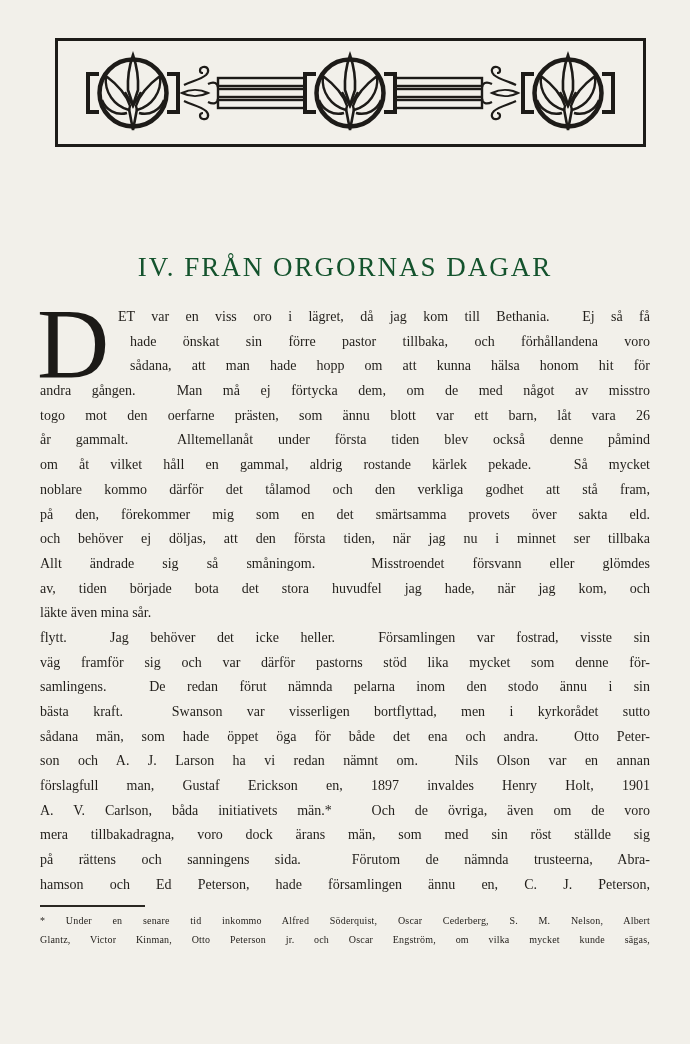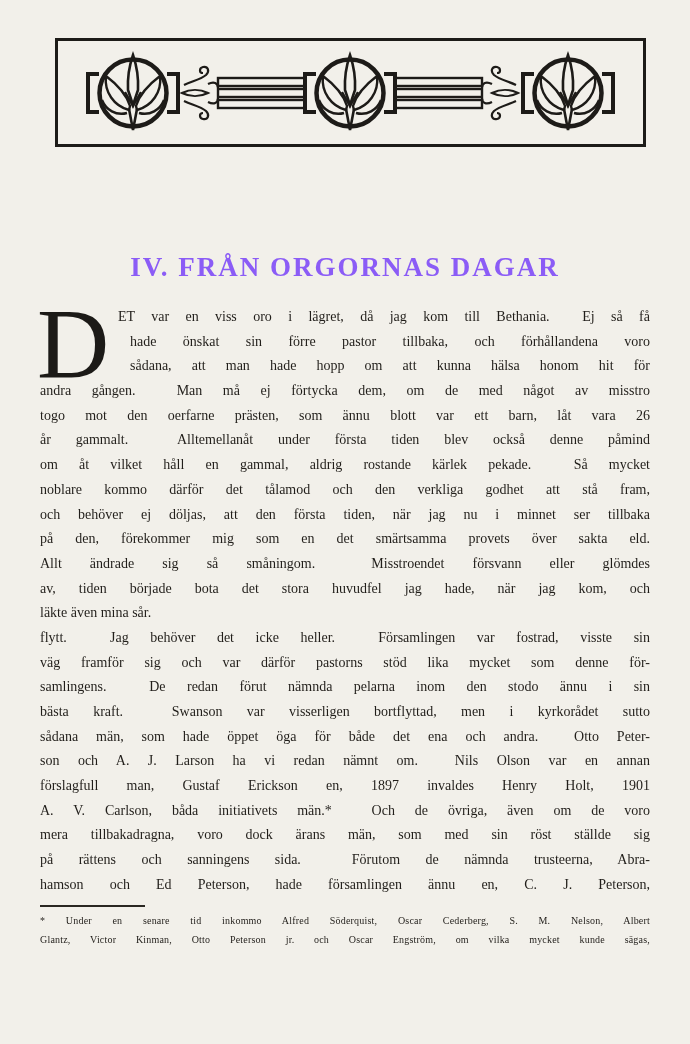--- a/index.html
+++ b/index.html
@@ -19,24 +19,24 @@
     width: 585px; height: 103px;
     border: 3px solid #1d1b18;
   }
   .band svg { display:block; width:585px; height:103px; }
 
   
   .title {
     margin: 100px 0 18px 0;
     text-align: center;
     font-size: 27px;
-    font-weight: bold;
+    font-weight: normal;
     letter-spacing: 2px;
     line-height: 40px;
-    color: #8b5cf6;
+    color: #14532d;
   }
 
   
   .textcol { margin: 0 40px; width: 610px; }
   .para { position: relative; }
   .bl {
     font-size: 14px;
     line-height: 24.7px;
     height: 24.7px;
     white-space: pre-wrap;
@@ -125,22 +125,22 @@
     <div class="para">
       <span class="dropcap">D</span>
       <div class="bl pad1">ET var en viss oro i lägret, då jag kom till Bethania.  Ej så få</div>
       <div class="bl pad2">hade önskat sin förre pastor tillbaka, och förhållandena voro</div>
       <div class="bl pad2">sådana, att man hade hopp om att kunna hälsa honom hit för</div>
       <div class="bl">andra gången.  Man må ej förtycka dem, om de med något av misstro</div>
       <div class="bl">togo mot den oerfarne prästen, som ännu blott var ett barn, låt vara 26</div>
       <div class="bl">år gammalt.  Alltemellanåt under första tiden blev också denne påmind</div>
       <div class="bl">om åt vilket håll en gammal, aldrig rostande kärlek pekade.  Så mycket</div>
       <div class="bl">noblare kommo därför det tålamod och den verkliga godhet att stå fram,</div>
+      <div class="bl">på den, förekommer mig som en det smärtsamma provets över sakta eld.</div>
       <div class="bl">och behöver ej döljas, att den första tiden, när jag nu i minnet ser tillbaka</div>
-      <div class="bl">på den, förekommer mig som en det smärtsamma provets över sakta eld.</div>
       <div class="bl">Allt ändrade sig så småningom.  Misstroendet försvann eller glömdes</div>
       <div class="bl">av, tiden började bota det stora huvudfel jag hade, när jag kom, och</div>
       <div class="bl al">läkte även mina sår.</div>
     </div>
 
     <div class="para">
       <div class="bl">flytt.  Jag behöver det icke heller.  Församlingen var fostrad, visste sin</div>
       <div class="bl">väg framför sig och var därför pastorns stöd lika mycket som denne för-</div>
       <div class="bl">samlingens.  De redan förut nämnda pelarna inom den stodo ännu i sin</div>
       <div class="bl">bästa kraft.  Swanson var visserligen bortflyttad, men i kyrkorådet sutto</div>

